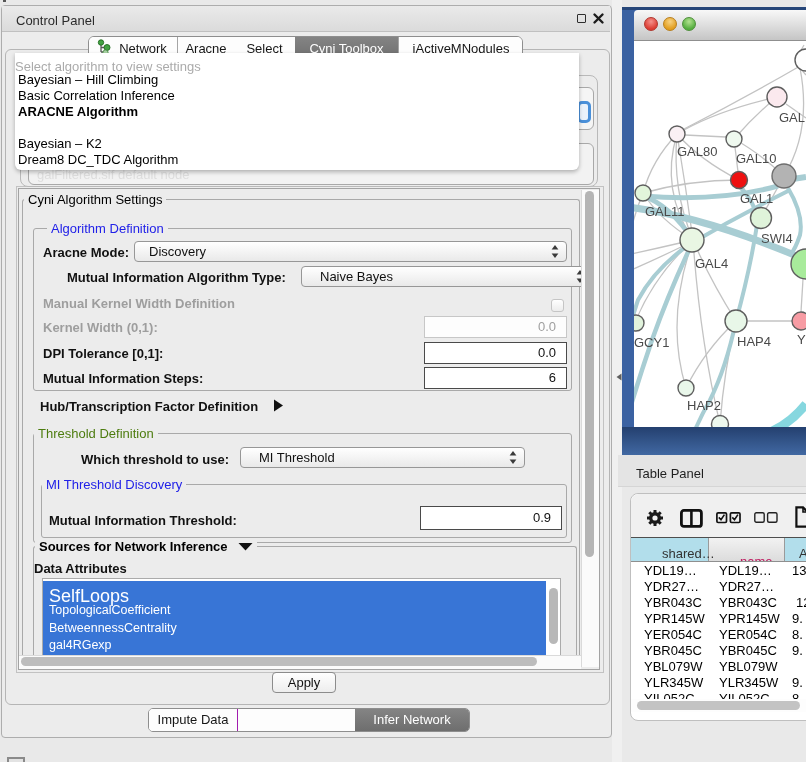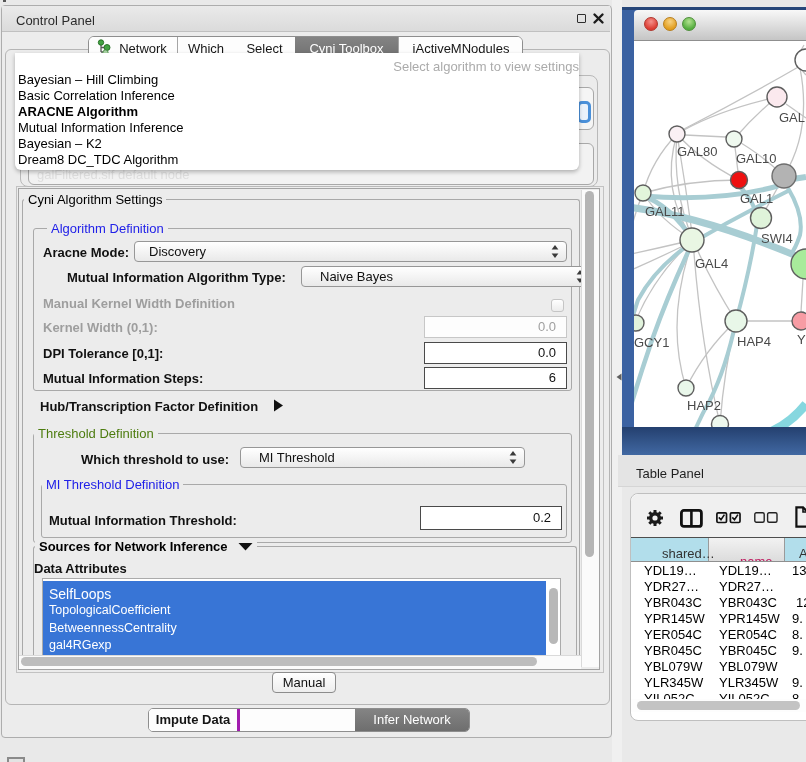--- a/index.html
+++ b/index.html
@@ -38,21 +38,21 @@
 <div class="abs" style="left:577px;top:14px;width:7px;height:7px;border:1.8px solid #2E2E2E;border-radius:1px;"></div>
 <svg class="abs" style="left:592px;top:12px;" width="13" height="13">
  <path d="M2.5,2.5 L10.5,10.5 M10.5,2.5 L2.5,10.5" stroke="#1C1C1C" stroke-width="2.4" stroke-linecap="round"></path>
 </svg>
 
 <div class="abs" style="left:5px;top:49px;width:603px;height:654px;border:1px solid #B5B5B5;border-radius:6px;"></div>
 
 <div class="abs" style="left:88px;top:36px;width:433px;height:23px;border:1px solid #8E8E8E;
   border-radius:6px;background:#FDFDFD;overflow:hidden;">
   <div class="seg" style="left:0;top:0;width:89px;height:23px;line-height:23px;border-right:1px solid #A5A5A5;padding-left:20px;box-sizing:border-box;">Network</div>
-  <div class="seg" style="left:89px;top:0;width:56px;height:23px;line-height:23px;border-right:1px solid #A5A5A5;">Which</div>
+  <div class="seg" style="left:89px;top:0;width:56px;height:23px;line-height:23px;border-right:1px solid #A5A5A5;">Aracne</div>
   <div class="seg" style="left:145px;top:0;width:61px;height:23px;line-height:23px;border-right:1px solid #A5A5A5;">Select</div>
   <div class="seg segsel" style="left:206px;top:0;width:103px;height:23px;line-height:23px;">Cyni Toolbox</div>
   <div class="seg" style="left:309px;top:0;width:124px;height:23px;line-height:23px;border-left:1px solid #A5A5A5;">jActiveMNodules</div>
 </div>
 
 <svg class="abs" style="left:97px;top:38px;" width="14" height="18">
   <path d="M4,6 L4,14 M4,9.5 L9,9.5 M4,14 L8,14" stroke="#5A5A5A" stroke-width="1.3" fill="none"></path>
   <circle cx="4" cy="4.5" r="2.7" fill="#44A244" stroke="#1F6B1F" stroke-width="0.9"></circle>
   <circle cx="10" cy="9.5" r="3" fill="#44A244" stroke="#1F6B1F" stroke-width="0.9"></circle>
   <circle cx="8.5" cy="14.5" r="2.6" fill="#A8D4A4" stroke="#4E8C4A" stroke-width="0.9"></circle>
@@ -110,71 +110,70 @@
 <div class="lbl" style="left:81px;top:452px;">Which threshold to use:</div>
 <div class="combo" style="left:240px;top:447px;width:283px;">
   <span class="ct">MI Threshold</span>
   <svg width="8" height="13">
       <path d="M4,0 L7.4,4.6 L0.6,4.6 Z" fill="#3A3A3A"></path>
       <path d="M4,13 L7.4,8.4 L0.6,8.4 Z" fill="#3A3A3A"></path>
     </svg>
 </div>
 
 <div class="grp" style="left:41px;top:484px;width:524px;height:52px;">
-  <span class="gtitle" style="left:0px;color:#2121E8;">MI Threshold Definition</span>
+  <span class="gtitle" style="left:0px;color:#2121E8;">MI Threshold Discovery</span>
 </div>
 <div class="lbl" style="left:49px;top:513px;">Mutual Information Threshold:</div>
-<div class="field" style="left:420px;top:506px;width:130px;height:22px;line-height:22px;">0.2</div>
+<div class="field" style="left:420px;top:506px;width:130px;height:22px;line-height:22px;">0.9</div>
 
 <div class="grp" style="left:33px;top:546px;width:542px;height:120px;border-bottom:none;">
   <span class="gtitle" style="left:1px;color:#000;font-weight:bold;">Sources for Network Inference
    <svg width="15" height="9" style="margin-left:7px;">
         <path d="M0.5,1 L14.5,1 L7.5,8.5 Z" fill="#111"></path>
       </svg></span>
 </div>
 <div class="lbl" style="left:34px;top:561px;">Data Attributes</div>
 
 <div class="abs" style="left:42px;top:578px;width:517px;height:77px;background:#FFF;border:1px solid #ABABAB;border-bottom:none;overflow:hidden;">
   <div class="abs" style="left:0;top:2px;width:503px;height:75px;background:#3875D6;"></div>
-  <div class="abs" style="left:6px;top:7px;font-size:14px;color:#FFF;">SelfLoops</div>
+  <div class="abs" style="left:6px;top:7px;font-size:18px;color:#FFF;">SelfLoops</div>
   <div class="abs" style="left:6px;top:24px;font-size:12.5px;color:#FFF;">TopologicalCoefficient</div>
   <div class="abs" style="left:6px;top:42px;font-size:12.5px;color:#FFF;">BetweennessCentrality</div>
   <div class="abs" style="left:6px;top:59px;font-size:12.5px;color:#FFF;">gal4RGexp</div>
   <div class="abs" style="left:506px;top:9px;width:9px;height:56px;border-radius:5px;background:#B8B8B8;"></div>
 </div>
 
 <div class="abs" style="left:581px;top:190px;width:17px;height:477px;background:#FBFBFB;border-left:1px solid #DADADA;"></div>
 <div class="abs" style="left:585px;top:191px;width:9px;height:366px;border-radius:5px;background:#B5B5B5;"></div>
 <div class="abs" style="left:19px;top:655px;width:562px;height:13px;background:#FBFBFB;border-top:1px solid #DADADA;"></div>
 <div class="abs" style="left:21px;top:657px;width:516px;height:9px;border-radius:5px;background:#BDBDBD;"></div>
 
 <div class="abs" style="left:20px;top:75px;width:576px;height:110px;border:1px solid #B9B9B9;border-radius:8px;background:#ECECEC;"></div>
 <div class="abs" style="left:28px;top:87px;width:564px;height:41px;border:1px solid #A8A8A8;border-radius:6px;background:#F5F5F5;"></div>
 <div class="abs" style="left:577px;top:101px;width:8px;height:16px;border:3px solid #4A90D9;border-radius:5px;background:#EAF2FB;"></div>
 <div class="abs" style="left:28px;top:143px;width:564px;height:40px;border:1px solid #A8A8A8;border-radius:6px;background:#F2F2F2;">
   <span style="position:absolute;left:8px;top:23px;font-size:13px;color:#DDDDDD;">galFiltered.sif default node</span>
 </div>
 
 <div class="abs" style="left:15px;top:53px;width:564px;height:117px;background:#FFF;
   box-shadow:0 2px 4px rgba(0,0,0,0.28);border-radius:0 0 6px 6px;">
-  <div class="abs" style="left:0;top:6px;width:564px;text-align:right;font-size:13px;color:#ABABAB;">Select algorithm to view settings</div>
+  <div class="abs" style="left:0;top:6px;width:564px;text-align:left;font-size:13px;color:#ABABAB;">Select algorithm to view settings</div>
   <div class="pitem" style="top:19px;">Bayesian – Hill Climbing</div>
   <div class="pitem" style="top:35px;">Basic Correlation Inference</div>
   <div class="pitem" style="top:51px;font-weight:bold;">ARACNE Algorithm</div>
-  <div class="pitem" style="top:67px;">Mutual Information Inference</div>
   <div class="pitem" style="top:83px;">Bayesian – K2</div>
   <div class="pitem" style="top:99px;">Dream8 DC_TDC Algorithm</div>
 </div>
 
 <div class="abs" style="left:272px;top:672px;width:62px;height:19px;border:1px solid #8C8C8C;border-radius:4px;
-  background:linear-gradient(#FFF,#EDEDED);text-align:center;line-height:19px;font-size:13px;color:#111;">Manual</div>
+  background:linear-gradient(#FFF,#EDEDED);text-align:center;line-height:19px;font-size:13px;color:#111;">Apply</div>
 
 <div class="abs" style="left:148px;top:708px;width:320px;height:22px;border:1px solid #8E8E8E;
   border-radius:5px;background:#FDFDFD;overflow:hidden;">
-  <div class="seg" style="left:0;top:0;width:88px;height:22px;line-height:22px;border-right:3px solid #a21caf;font-weight:bold;">Impute Data</div>
+  <div class="seg" style="left:0;top:0;width:88px;height:22px;line-height:22px;border-right:1px solid #a21caf;">Impute Data</div>
   <div class="seg segsel" style="left:206px;top:0;width:114px;height:22px;line-height:22px;">Infer Network</div>
 </div>
 
 <div class="abs" style="left:7px;top:757px;width:14px;height:14px;border:2px solid #8A8A8A;background:#E3E3E3;"></div>
 
 <div class="abs" style="left:612px;top:0;width:10px;height:762px;background:#F0F0F0;"></div>
 
 <div class="abs" style="left:622px;top:7px;width:184px;height:448px;background:#3B62A2;"></div>
 <svg class="abs" style="left:616px;top:373px;" width="6" height="8">
     <path d="M5.5,0.5 L5.5,7.5 L0.5,4 Z" fill="#5F5F5F"></path>

